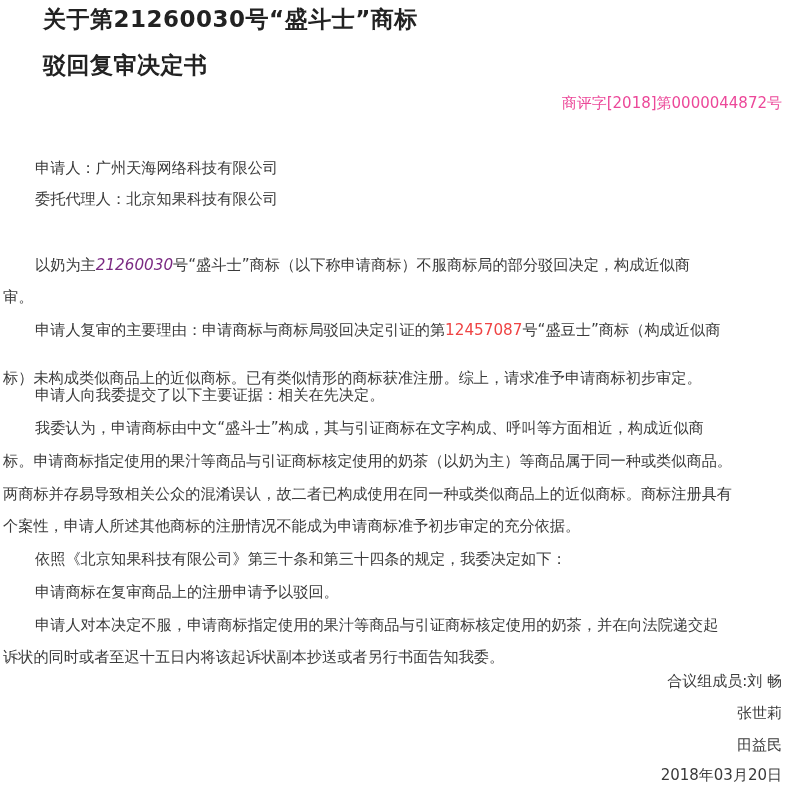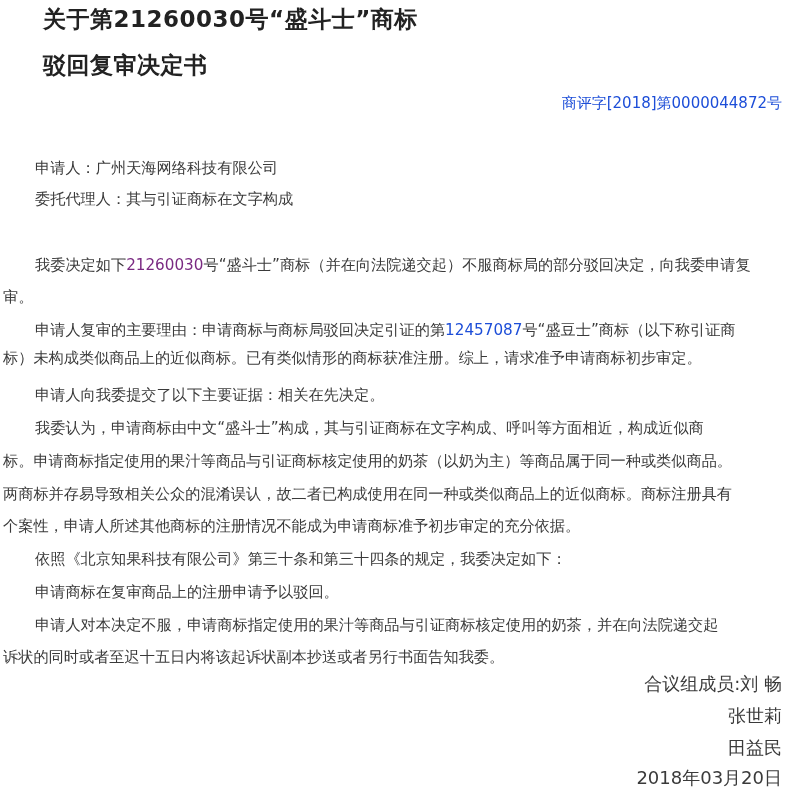--- a/index.html
+++ b/index.html
@@ -2,47 +2,47 @@
 <html><head>
 <meta charset="utf-8">
 <style>
   html, body { margin:0; padding:0; background:#ffffff; }
   body { width:788px; height:788px; overflow:hidden; position:relative;
          font-family:"DejaVu Sans","Liberation Sans",sans-serif; color:#3a3a3a; }
   .title { position:absolute; left:0; width:788px; text-align:left; font-weight:bold;
            color:#222; font-size:23px; letter-spacing:0.5px;padding-left:43px; }
   .t1 { top:4px; }
   .t2 { top:50px; }
-  .ref { position:absolute; right:6px; top:94px; font-size:15px; color:#1d4ed8; }
+  .ref { position:absolute; right:6px; top:94px; font-size:15px; color:#ec4899; }
   .line { position:absolute; font-size:15.2px; white-space:nowrap; line-height:20px; color:#3a3a3a; }
   .ind { left:35px;text-align:right; }
   .noind { left:3px; }
-  .purple { color:#7a2a82; }
-  .blue { color:#1d4ed8; }
-  .right { position:absolute; right:6px; font-size:18px; text-align:right; white-space:nowrap; color:#3a3a3a; }
+  .purple { color:#7a2a82;font-style:italic; }
+  .blue { color:#ef4444; }
+  .right { position:absolute; right:6px; font-size:15px; text-align:right; white-space:nowrap; color:#3a3a3a; }
 </style>
 </head>
 <body>
 
 <div class="title t1">关于第21260030号“盛斗士”商标</div>
 <div class="title t2">驳回复审决定书</div>
 <div class="ref">商评字[2018]第0000044872号</div>
 
 <div class="line ind" style="top:158px">申请人：广州天海网络科技有限公司</div>
-<div class="line ind" style="top:189px">委托代理人：其与引证商标在文字构成</div>
+<div class="line ind" style="top:189px">委托代理人：北京知果科技有限公司</div>
 
 <div class="line ind" style="top:255px">
-  <span>我委决定如下</span><span class="purple">21260030</span><span>号“盛斗士”商标（并在向法院递交起）不服商标局的部分驳回决定，向我委申请复</span>
+  <span>以奶为主</span><span class="purple">21260030</span><span>号“盛斗士”商标（以下称申请商标）不服商标局的部分驳回决定，构成近似商</span>
 </div>
 <div class="line noind" style="top:287px">审。</div>
 
 <div class="line ind" style="top:320px">
-  <span>申请人复审的主要理由：申请商标与商标局驳回决定引证的第</span><span class="blue">12457087</span><span>号“盛豆士”商标（以下称引证商</span>
+  <span>申请人复审的主要理由：申请商标与商标局驳回决定引证的第</span><span class="blue">12457087</span><span>号“盛豆士”商标（构成近似商</span>
 </div>
-<div class="line noind" style="top:348px">标）未构成类似商品上的近似商标。已有类似情形的商标获准注册。综上，请求准予申请商标初步审定。</div>
+<div class="line noind" style="top:368px">标）未构成类似商品上的近似商标。已有类似情形的商标获准注册。综上，请求准予申请商标初步审定。</div>
 
 <div class="line ind" style="top:385px">申请人向我委提交了以下主要证据：相关在先决定。</div>
 
 <div class="line ind" style="top:418px">我委认为，申请商标由中文“盛斗士”构成，其与引证商标在文字构成、呼叫等方面相近，构成近似商</div>
 <div class="line noind" style="top:451px">标。申请商标指定使用的果汁等商品与引证商标核定使用的奶茶（以奶为主）等商品属于同一种或类似商品。</div>
 <div class="line noind" style="top:484px">两商标并存易导致相关公众的混淆误认，故二者已构成使用在同一种或类似商品上的近似商标。商标注册具有</div>
 <div class="line noind" style="top:516px">个案性，申请人所述其他商标的注册情况不能成为申请商标准予初步审定的充分依据。</div>
 
 <div class="line ind" style="top:549px">依照《北京知果科技有限公司》第三十条和第三十四条的规定，我委决定如下：</div>
 <div class="line ind" style="top:582px">申请商标在复审商品上的注册申请予以驳回。</div>

